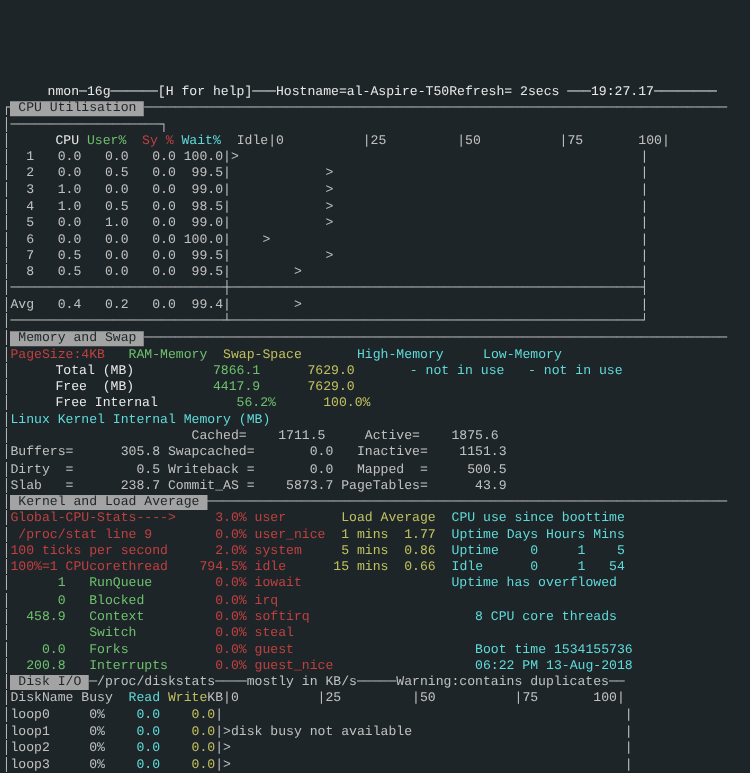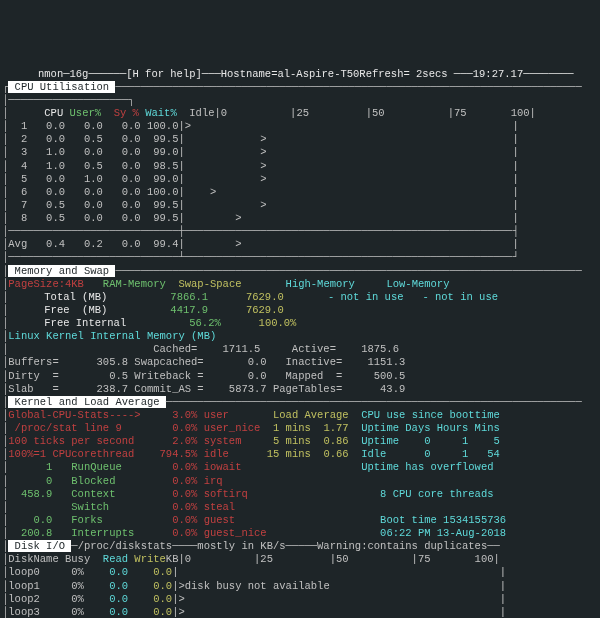--- a/index.html
+++ b/index.html
@@ -14,21 +14,21 @@
     width: 600px;
     height: 618px;
     overflow: hidden;
     box-sizing: border-box;
   }
   .white { color: #e8e8e8; margin-left: 36px; }
   .cyan { color: #5fdada; }
   .green { color: #6ec06e; }
   .red { color: #c04040; }
   .yellow { color: #c0c060; }
-  .invert { background: #ffffff; color: #1e2528; display:inline; }
+  .invert { background: #a3a3a3; color: #1e2528; display:inline; }
 </style>
 </head>
 <body>
 
 
 
 <div>
 <span class="white">nmon─16g──────[H for help]───Hostname=al-Aspire-T50Refresh= 2secs ───19:27.17────────</span>
 ┌<span class="invert"> CPU Utilisation </span>──────────────────────────────────────────────────────────────────────────
 │<span>───────────────────┐</span>

